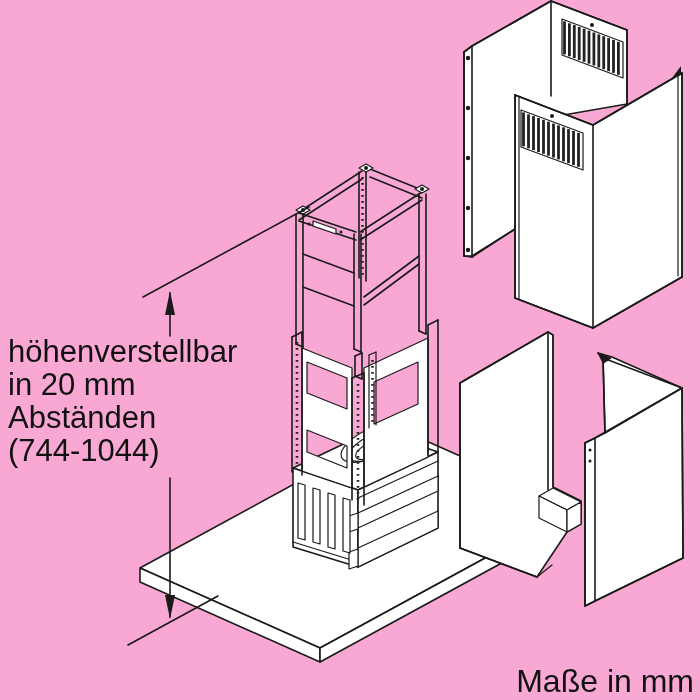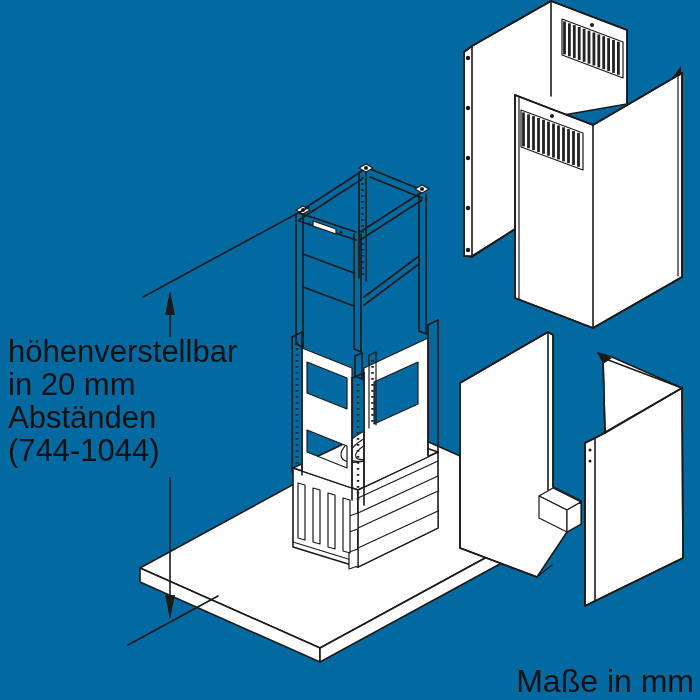--- a/index.html
+++ b/index.html
@@ -1,17 +1,17 @@
 <!DOCTYPE html>
 <html><head>
 <meta charset="utf-8">
 <style>
   html,body{margin:0;padding:0;background:#fff;}
   .stage{
-    width:700px;height:700px;position:relative;background:#0369a1;
+    width:700px;height:700px;position:relative;background:#f9a8d4;
     font-family:"Liberation Sans", sans-serif;overflow:hidden;
   }
   svg{display:block;}
   .ln{stroke:#1a1a1a;stroke-width:1.6;fill:none;stroke-linecap:round;stroke-linejoin:round;}
   .ln2{stroke:#1a1a1a;stroke-width:1.2;fill:none;stroke-linecap:round;stroke-linejoin:round;}
   .face{fill:#ffffff;stroke:#1a1a1a;stroke-width:1.6;stroke-linejoin:round;}
   .facethin{fill:#ffffff;stroke:#1a1a1a;stroke-width:1.2;stroke-linejoin:round;}
   .hole{fill:#1a1a1a;stroke:none;}
   .dots{stroke:#222;stroke-width:2.6;stroke-dasharray:1.8,4.2;fill:none;}
   .gbar{stroke:#222;stroke-width:2.8;fill:none;}

